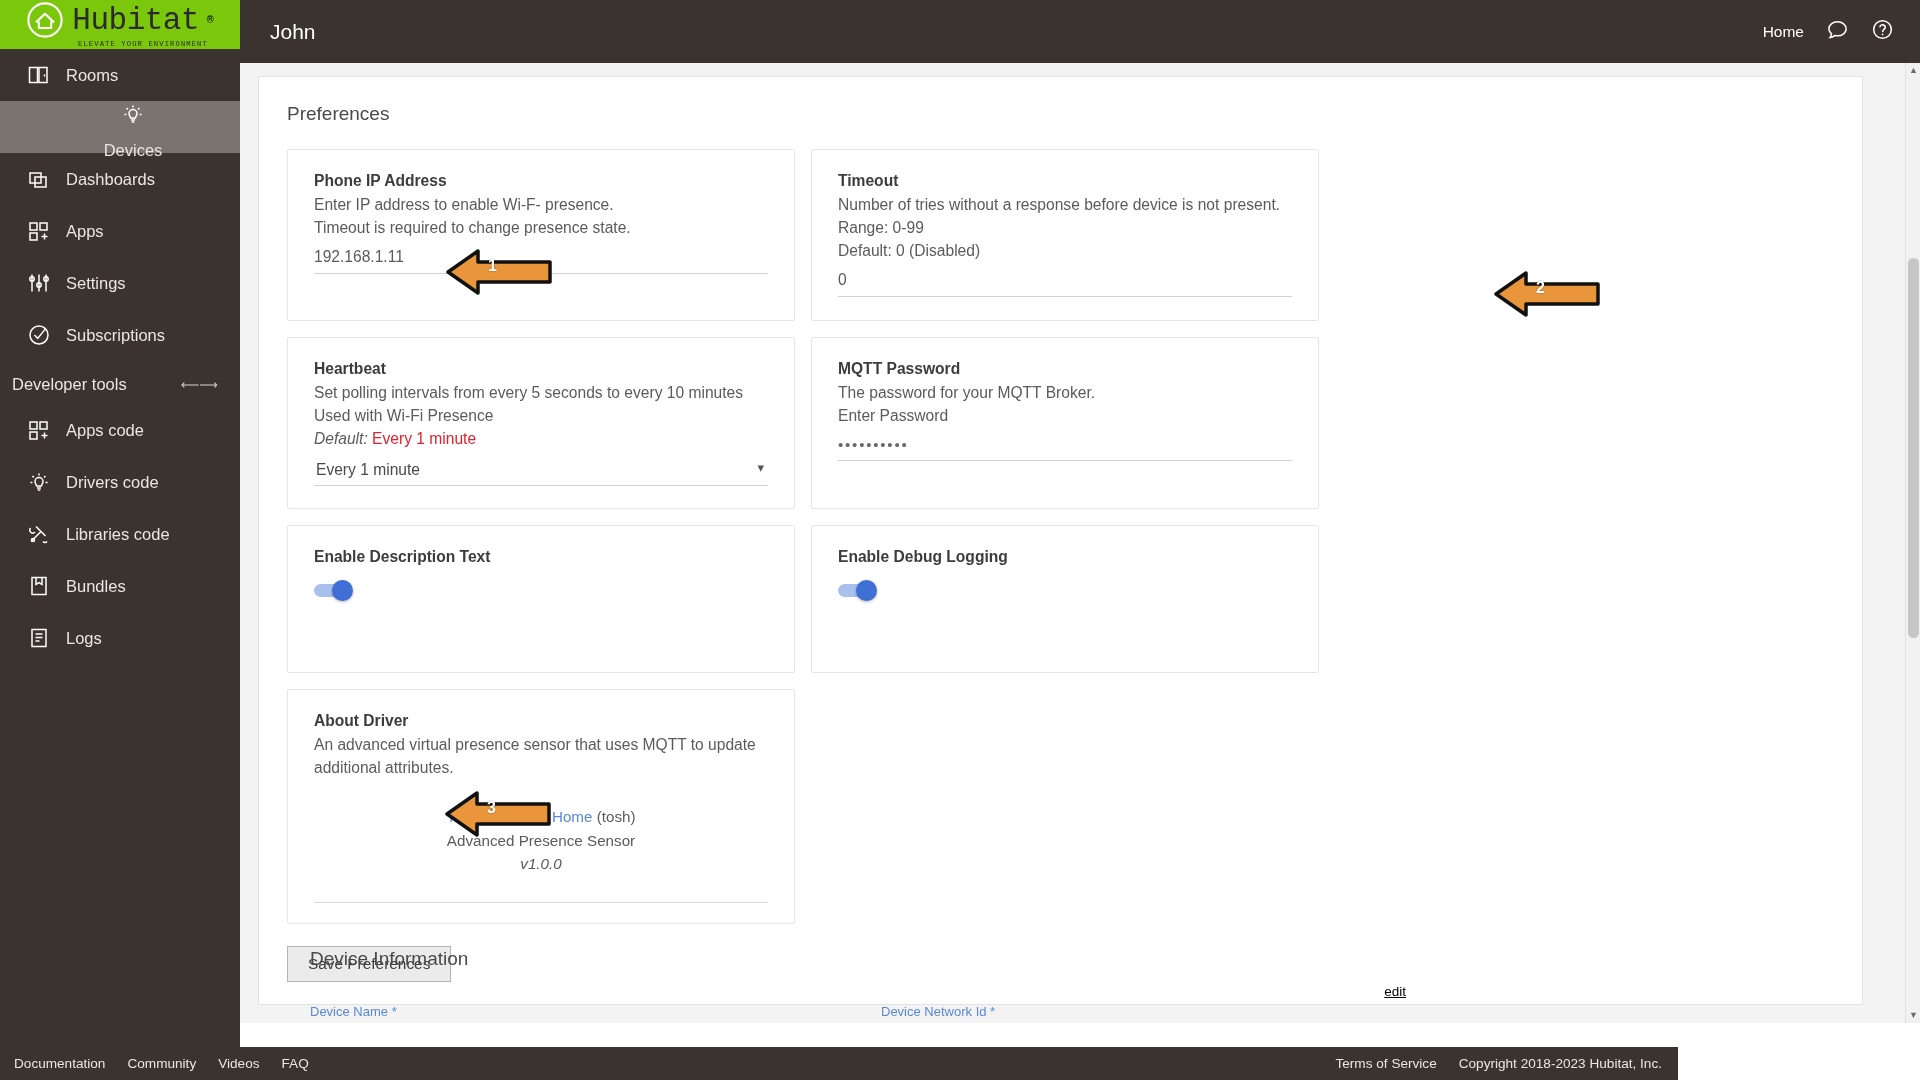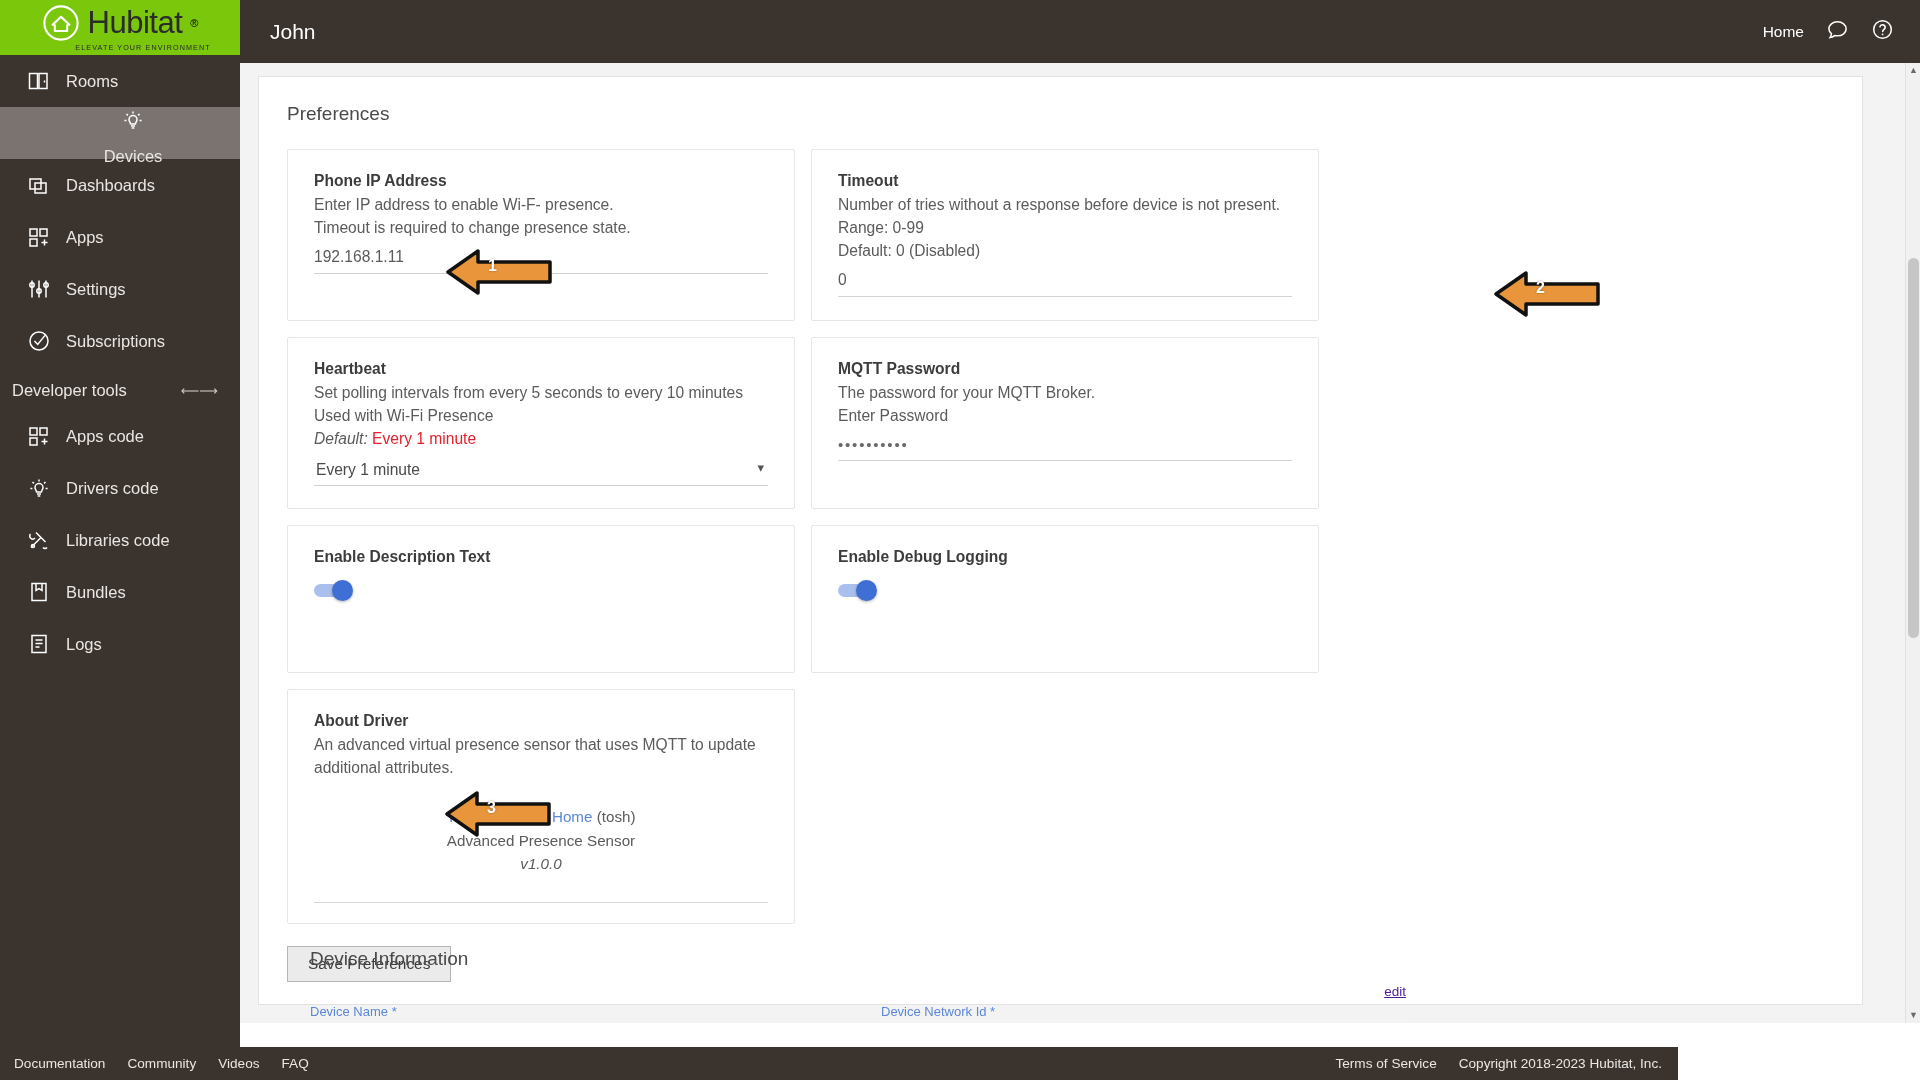--- a/index.html
+++ b/index.html
@@ -11,23 +11,24 @@
   }
   .app { position: relative; width: 1920px; height: 1080px; }
 
   
   .sidebar {
     position: absolute; left: 0; top: 0;
     width: 240px; height: 1080px;
     background: #3b332e;
   }
   .logo {
-    height: 55px; background: #7ac70c;
+    height: 49px; background: #7ac70c;
     display: flex; align-items: center; justify-content: center;
     flex-direction: column;
+    font-family: Liberation Mono, monospace;
   }
   .logo-row { display: flex; align-items: center; gap: 8px; }
   .logo-mark { width: 38px; height: 38px; }
   .logo-text { font-size: 31px; font-weight: 400; color: #2b2b2b; letter-spacing: -0.5px; line-height: 1; }
   .logo-tag { font-size: 7.2px; color: #2b2b2b; letter-spacing: 1.1px; margin-left: 46px; margin-top: 1px; }
   .logo-sup { font-size: 11px; vertical-align: super; }
 
   .nav-item {
     display: flex; align-items: center;
     height: 52px; padding-left: 26px; gap: 14px;
@@ -125,21 +126,21 @@
   .dev-col { width: 525px; position: relative; }
   .f-label { font-size: 13px; color: #5b87d8; }
   .f-value {
     font-size: 17px; color: #3c3c3c; padding: 6px 2px 8px 2px;
     border-bottom: 1px solid #cfcfcf;
   }
   .f-value.ro {
     color: #9d9d9d; background: #f4f4f4;
     border-bottom: 1px dotted #b6b6b6; padding-left: 8px;
   }
-  .edit-link { position: absolute; right: 0; top: -20px; font-size: 13.5px; color: #4c1d95; text-decoration: underline; }
+  .edit-link { position: absolute; right: 0; top: -20px; font-size: 13.5px; color: #000000; text-decoration: underline; }
 
   
   .footer {
     position: absolute; left: 0; bottom: 0;
     width: 1678px; height: 33px;
     background: #3b332e; color: #e9e6e3;
     display: flex; align-items: center;
     font-size: 13.6px;
   }
   .footer .left { display: flex; gap: 22px; margin-left: 14px; }

